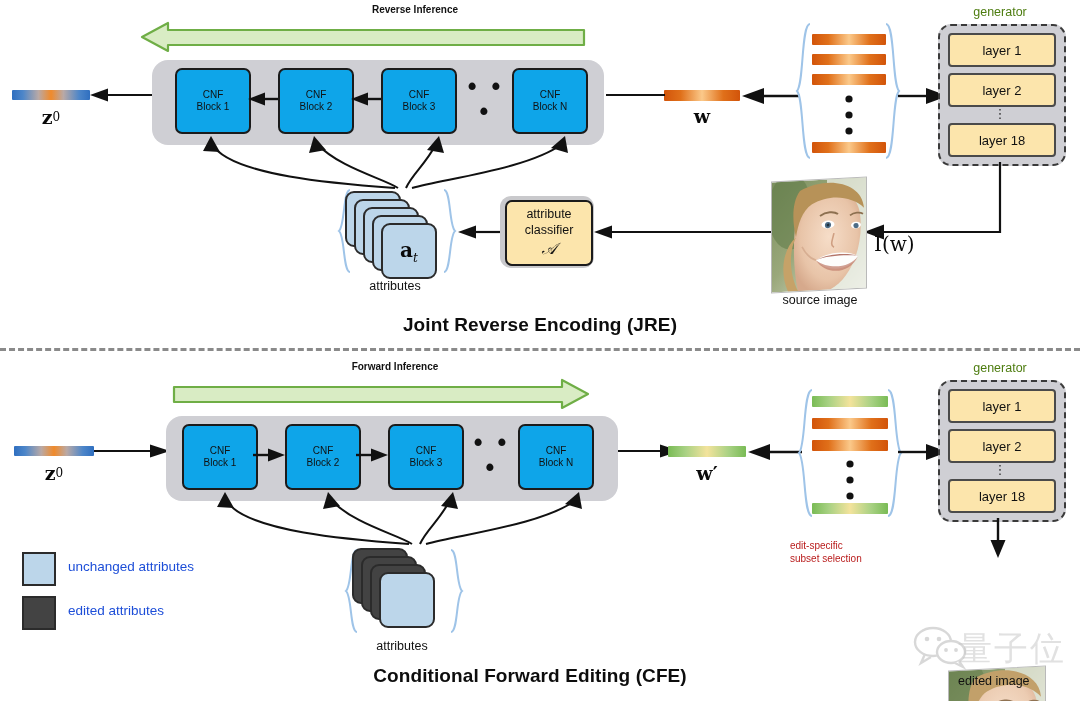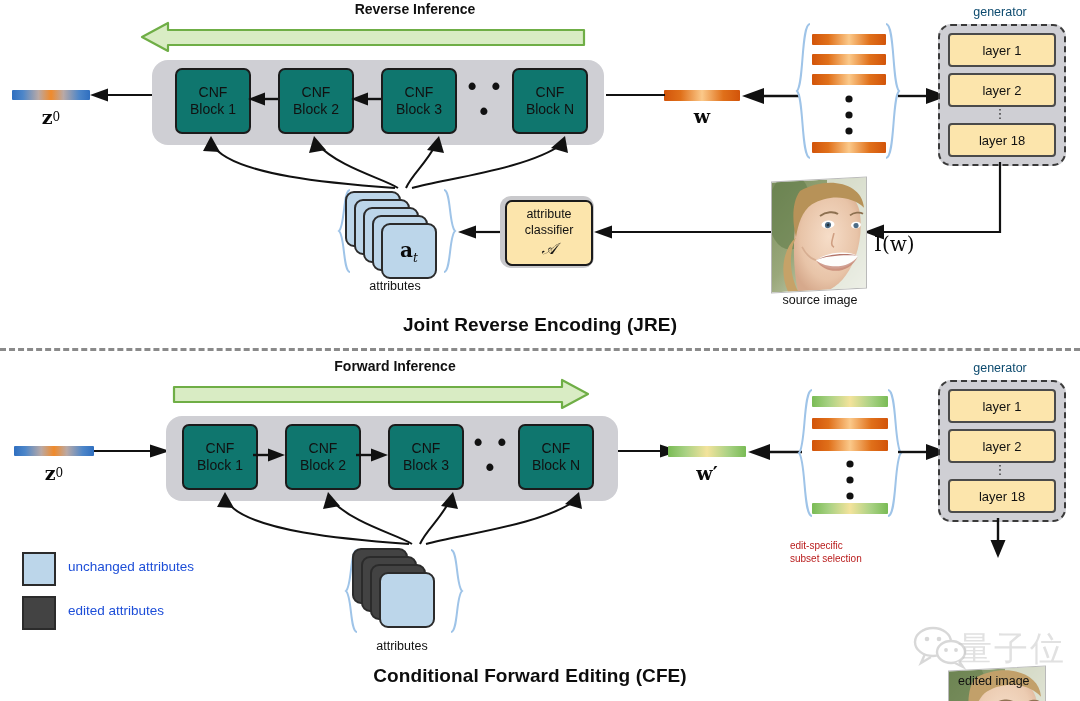--- a/index.html
+++ b/index.html
@@ -6,26 +6,26 @@
   body{width:1080px;height:701px;position:relative;overflow:hidden;
        font-family:"Liberation Sans","DejaVu Sans",sans-serif;color:#111;}
   .abs{position:absolute;}
   .ctr{display:flex;align-items:center;justify-content:center;text-align:center;}
 
   
   .sec-title{font-size:19px;font-weight:bold;letter-spacing:.1px;color:#0d0d0d;}
 
   
   .divider{height:0;border-top:3px dashed #8a8a8a;}
-  .inf-label{font-size:14px;font-weight:bold;color:#111;}
+  .inf-label{font-size:10px;font-weight:bold;color:#111;}
 
   
   .cnf-container{background:#cfcfd4;border-radius:16px;}
-  .cnf-block{background:#0f766e;border:2.2px solid #1b1b1b;border-radius:7px;
-             font-size:14px;line-height:1.18;color:#111;}
+  .cnf-block{background:#0ea5e9;border:2.2px solid #1b1b1b;border-radius:7px;
+             font-size:10px;line-height:1.18;color:#111;}
   .cnf-block span{display:block;}
   .dots-h{font-size:25px;letter-spacing:4px;color:#111;line-height:1;font-weight:bold;}
 
   
   .attr-card{position:absolute;border:2px solid #2b2b2b;border-radius:9px;}
   .attr-light{background:#bcd6ea;}
   .attr-dark{background:#434343;}
   .attr-label{font-size:12.5px;color:#111;}
   .attr-math{font-family:"DejaVu Serif","Liberation Serif",serif;font-size:20px;font-weight:bold;color:#0a0a0a;}
   .attr-math sub{font-size:12px;font-weight:normal;font-style:italic;}
@@ -33,21 +33,21 @@
   
   .clsf-shadow{background:#c9c9cc;border-radius:11px;}
   .clsf{background:#fce5ac;border:2.2px solid #1b1b1b;border-radius:7px;
         font-size:12.5px;line-height:1.25;color:#111;}
   .cal{font-family:"DejaVu Serif","Liberation Serif",serif;font-style:italic;font-size:16px;}
 
   
   .gen-box{background:#cfcfd4;border:2.4px dashed #3a3a3a;border-radius:13px;}
   .gen-layer{background:#fce5ac;border:2.2px solid #4a4a4a;border-radius:4px;
              font-size:13px;color:#111;}
-  .gen-label{font-size:12.5px;color:#0c4a6e;}
+  .gen-label{font-size:12.5px;color:#4d7c0f;}
   .vdots{font-size:13px;color:#333;letter-spacing:0;line-height:1;}
 
   
   .bar{border-radius:1px;}
   .bar-orange{background:linear-gradient(90deg,#d2540a 0%,#e0701a 22%,#fbc98a 50%,#e0701a 78%,#d2540a 100%);}
   .bar-green{background:linear-gradient(90deg,#79bb55 0%,#a8d183 22%,#f3e39c 50%,#a8d183 78%,#79bb55 100%);}
   .bar-z{background:linear-gradient(90deg,#2f6fc0 0%,#4d86c9 14%,#b9a9a6 34%,#f08a2a 50%,#b9a9a6 66%,#4d86c9 86%,#2f6fc0 100%);}
 
   .math-lbl{font-family:"DejaVu Serif","Liberation Serif",serif;font-size:19px;font-weight:bold;color:#0a0a0a;}
   .math-lbl sub{font-size:12px;font-weight:normal;}

